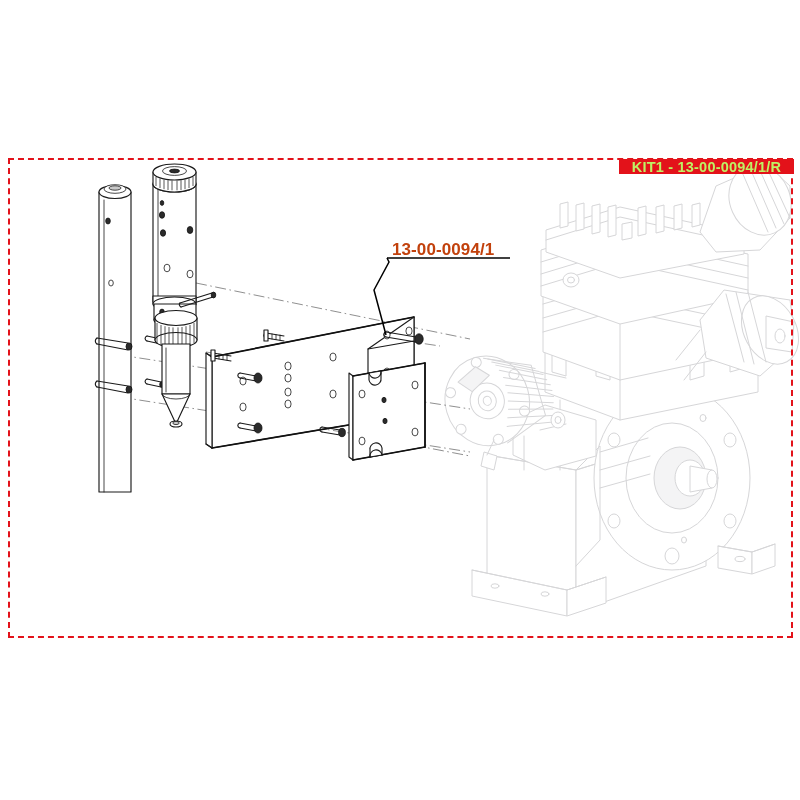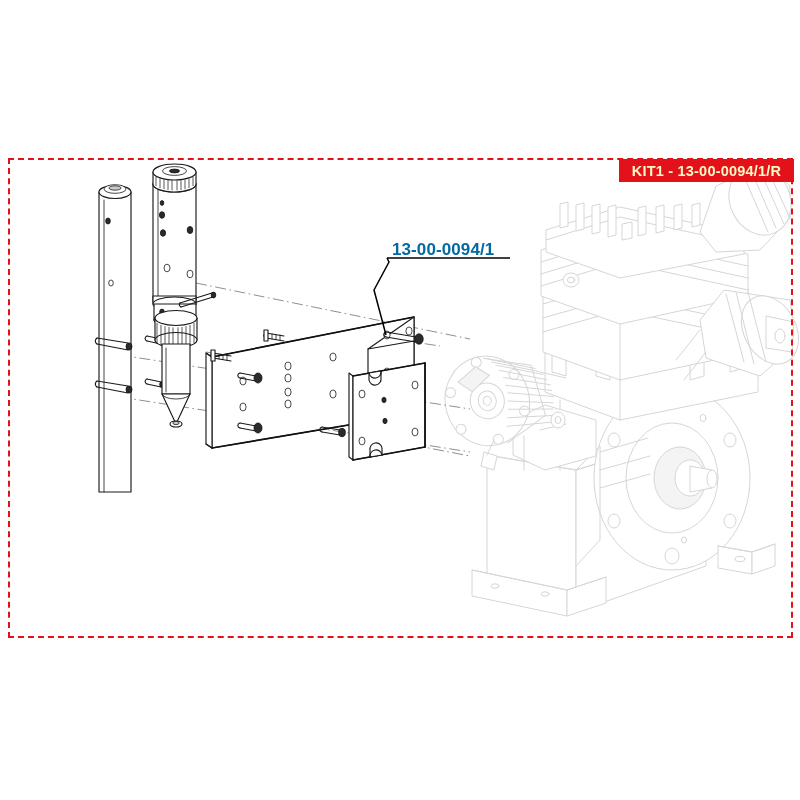--- a/index.html
+++ b/index.html
@@ -16,34 +16,34 @@
   #kit-border{
     position:absolute;
     left:8px;top:158px;width:785px;height:480px;
     box-sizing:border-box;
     border:2px dashed #e3121a;
     pointer-events:none;
   }
   #kit-banner{
     position:absolute;
     left:619px;top:159px;
-    width:175px;height:23px;
+    width:175px;height:15px;
     background:#e3121a;
-    color:#fef9c3;
+    color:#bef264;
     font-weight:bold;
     font-size:14.5px;
     letter-spacing:0.2px;
     display:flex;align-items:center;justify-content:center;
     box-sizing:border-box;
     white-space:nowrap;
   }
   #callout-label{
     position:absolute;
     left:392px;top:240px;
-    font-size:17px;font-weight:bold;color:#0369a1;
+    font-size:17px;font-weight:bold;color:#c2410c;
     white-space:nowrap;
     letter-spacing:0.1px;
   }
   svg.art{position:absolute;left:0;top:0;width:800px;height:800px;}
   .ln{fill:none;stroke:#1a1a1a;stroke-width:1.15;stroke-linejoin:round;stroke-linecap:round;}
   .ln-thin{fill:none;stroke:#1a1a1a;stroke-width:0.8;stroke-linejoin:round;stroke-linecap:round;}
   .ln-hvy{fill:none;stroke:#111111;stroke-width:1.7;stroke-linejoin:round;stroke-linecap:round;}
   .fillw{fill:#ffffff;stroke:#1a1a1a;stroke-width:1.15;stroke-linejoin:round;}
   .fillw-thin{fill:#ffffff;stroke:#1a1a1a;stroke-width:0.8;stroke-linejoin:round;}
   .filld{fill:#2b2b2b;stroke:#111111;stroke-width:0.8;}

